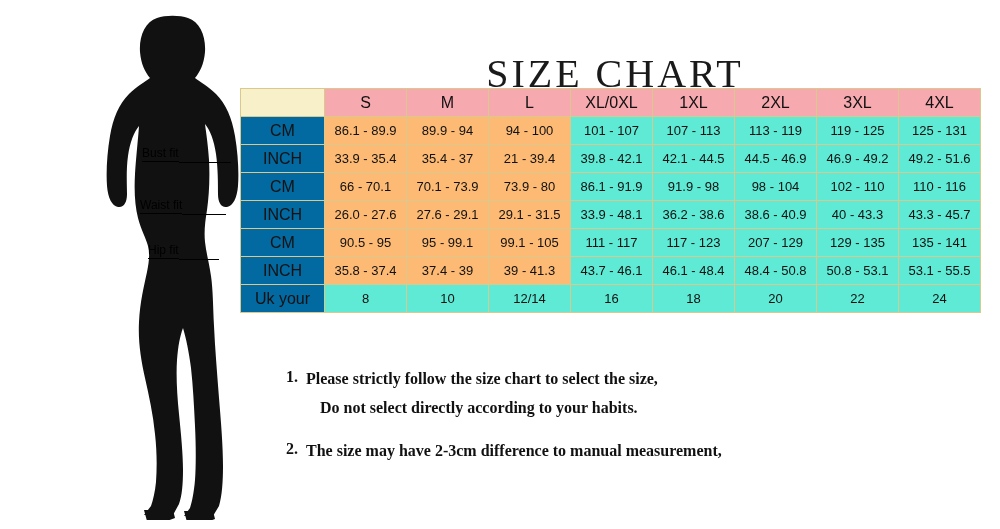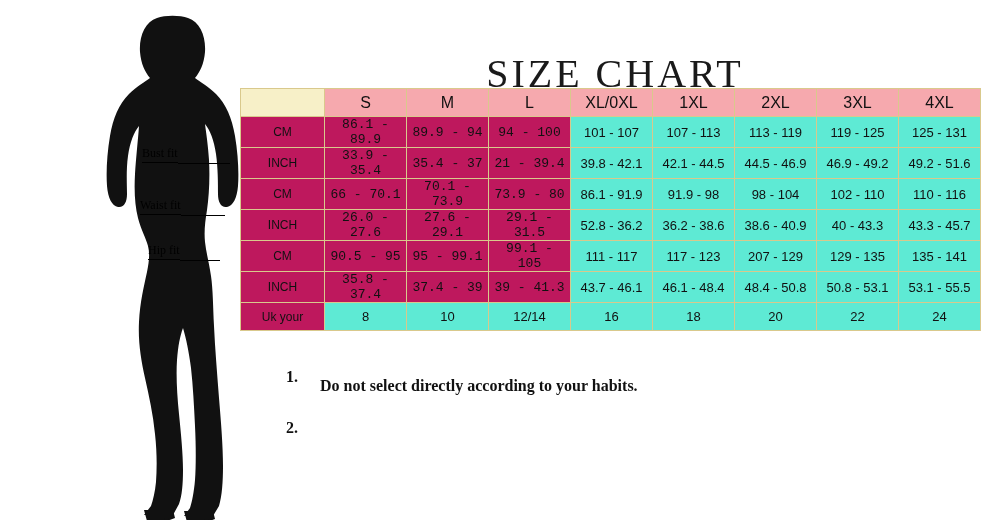--- a/index.html
+++ b/index.html
@@ -31,21 +31,21 @@
   .silhouette {
     position: absolute;
     left: 95px;
     top: 10px;
     width: 160px;
     height: 510px;
   }
 
   .callout {
     position: absolute;
-    font-family: Liberation Serif, serif;
+    font-family: Liberation Sans, sans-serif;
     font-size: 12px;
     color: #000;
     white-space: nowrap;
   }
   .callout .lbl {
     display: block;
     padding-bottom: 1px;
     border-bottom: 1.5px solid #000;
   }
   .callout .lead {
@@ -113,26 +113,26 @@
   col.c-size  { width: 82px; }
 
   .hdr-corner { background: #f7f0c8; }
   .hdr-pink {
     background: #f6a9ae;
     font-weight: bold;
     font-size: 16px;
     color: #111;
   }
   .row-label {
-    background: #be185d;
-    font-size: 12px;
+    background: #0369a1;
+    font-size: 16px;
     font-weight: bold;
     color: #111;
   }
-  .cell-pink { background: #be185d; font-family: Liberation Mono, monospace; }
+  .cell-pink { background: #fdba74; }
   .cell-plain { background: #5eead4; }
 
   
   .notes {
     position: absolute;
     left: 250px;
     top: 368px;
     width: 720px;
     font-family: "Liberation Serif", serif;
     color: #111;
@@ -295,21 +295,21 @@
           <td class="cell-plain">91.9 - 98</td>
           <td class="cell-plain">98 - 104</td>
           <td class="cell-plain">102 - 110</td>
           <td class="cell-plain">110 - 116</td>
         </tr>
         <tr>
           <td class="row-label">INCH</td>
           <td class="cell-pink">26.0 - 27.6</td>
           <td class="cell-pink">27.6 - 29.1</td>
           <td class="cell-pink">29.1 - 31.5</td>
-          <td class="cell-plain">52.8 - 36.2</td>
+          <td class="cell-plain">33.9 - 48.1</td>
           <td class="cell-plain">36.2 - 38.6</td>
           <td class="cell-plain">38.6 - 40.9</td>
           <td class="cell-plain">40 - 43.3</td>
           <td class="cell-plain">43.3 - 45.7</td>
         </tr>
         <tr>
           <td class="row-label">CM</td>
           <td class="cell-pink">90.5 - 95</td>
           <td class="cell-pink">95 - 99.1</td>
           <td class="cell-pink">99.1 - 105</td>
@@ -342,23 +342,25 @@
           <td class="cell-plain">24</td>
         </tr>
       </tbody>
     </table>
   </div>
 
   <div class="notes">
     <div class="note note-1">
       <span class="note-num">1.</span>
       <span class="note-body">
+        <span>Please strictly follow the size chart to select the size,</span>
         <span class="note-l2">Do not select directly according to your habits.</span>
       </span>
     </div>
     <div class="note note-2">
       <span class="note-num">2.</span>
       <span class="note-body">
+        <span>The size may have 2-3cm difference  to manual measurement,</span>
       </span>
     </div>
   </div>
 
 </div>
 
 </body></html>

